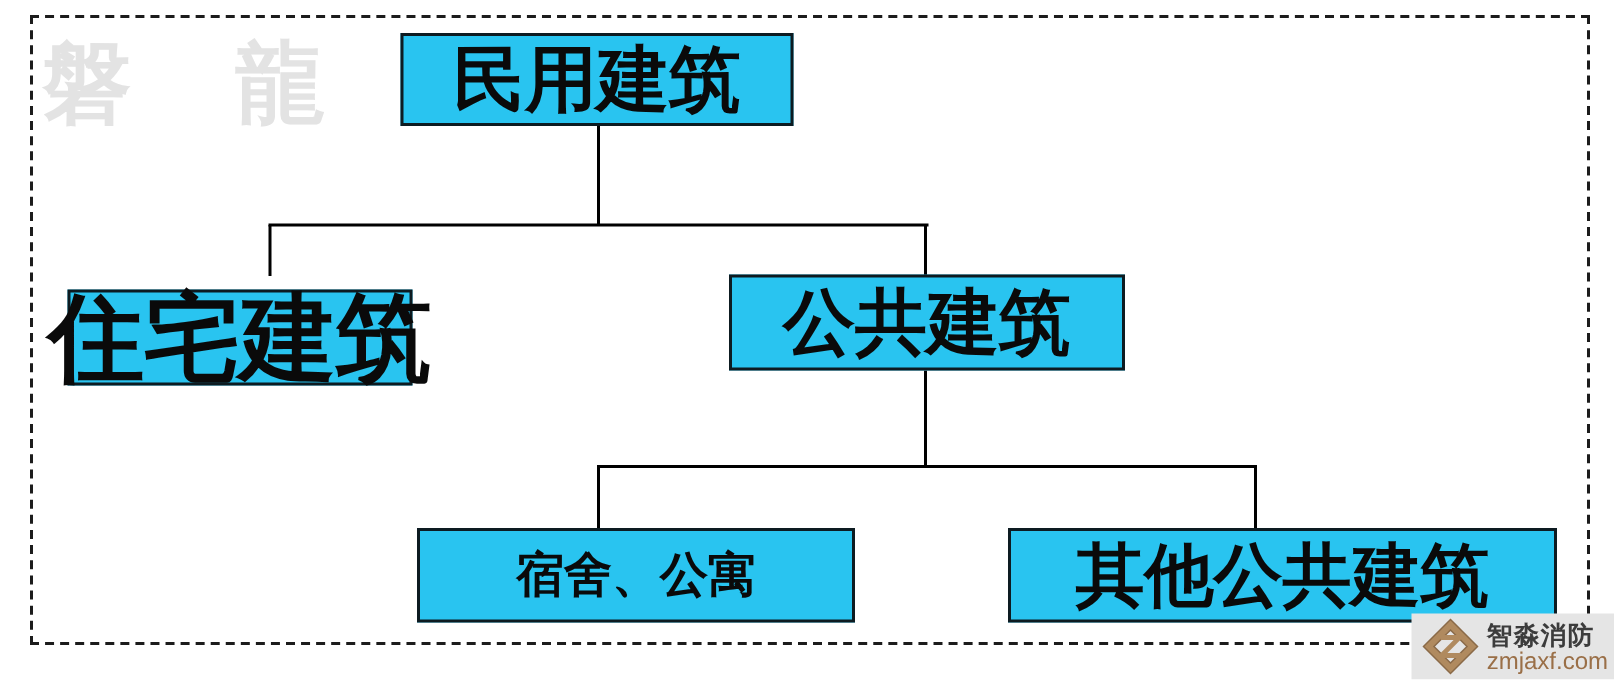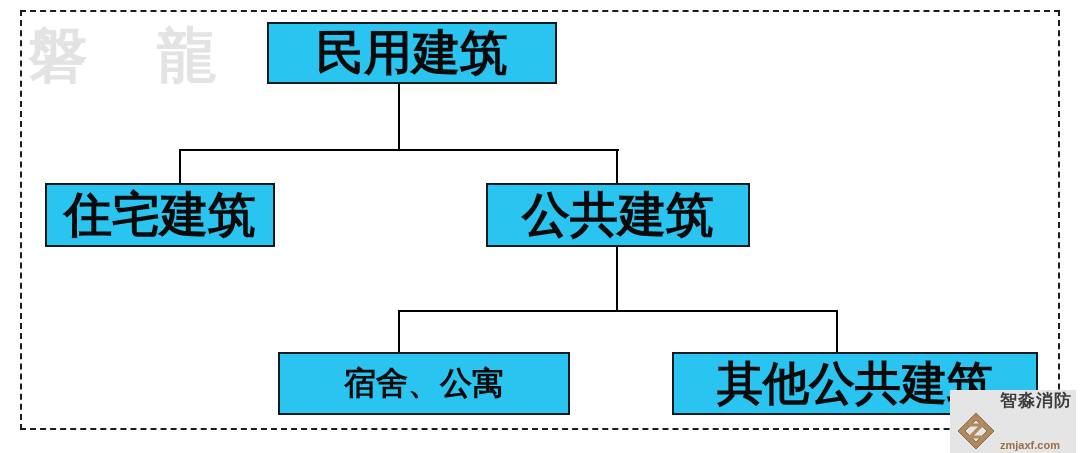--- a/index.html
+++ b/index.html
@@ -23,42 +23,42 @@
     color:var(--watermark-color);white-space:nowrap;}
 
   .diagram-title{position:absolute;top:26px;right:26px;
     font-size:31px;font-weight:500;letter-spacing:1px;
     color:var(--title-color);white-space:nowrap;}
 
   .node{position:absolute;background:var(--node-fill);
     border:2px solid var(--node-border);
     display:flex;align-items:center;justify-content:center;
     font-weight:700;color:#0a0a0a;white-space:nowrap;}
-  .node-root       {left:267px;top:22px;  width:290px;height:62px;font-size:48px;}
-  .node-residential{left:45px; top:183px; width:230px;height:64px;font-size:48px;}
+  .node-root       {left:267px;top:22px;  width:262px;height:62px;font-size:48px;}
+  .node-residential{left:45px; top:193px; width:230px;height:64px;font-size:64px;}
   .node-public     {left:486px;top:183px; width:264px;height:64px;font-size:48px;}
   .node-dormitory  {left:278px;top:352px; width:292px;height:63px;font-size:32px;}
   .node-other      {left:672px;top:352px; width:366px;height:63px;font-size:46px;}
 
   .line{position:absolute;background:var(--line);}
   .v1{left:398px;top:84px; width:2px;  height:66px;}
   .h1{left:179px;top:149px;width:440px;height:2px;}
   .v2{left:179px;top:150px;width:2px;  height:34px;}
   .v3{left:616px;top:150px;width:2px;  height:34px;}
   .v4{left:616px;top:247px;width:2px;  height:64px;}
   .h2{left:398px;top:310px;width:440px;height:2px;}
   .v5{left:398px;top:311px;width:2px;  height:42px;}
   .v6{left:836px;top:311px;width:2px;  height:42px;}
 
   .logo{position:absolute;right:4px;bottom:0px;
     display:flex;align-items:flex-end;gap:4px;
     background:#e5e5e5;padding:2px 4px 2px 6px;}
   .logo-text{display:flex;flex-direction:column;line-height:1.1;}
   .logo-name{font-size:17px;font-weight:700;color:#3c3c3c;letter-spacing:1px;}
-  .logo-url{font-size:11px;font-weight:700;color:var(--logo-brown);margin-top:28px;}
+  .logo-url{font-size:16px;font-weight:400;color:var(--logo-brown);}
 </style>
 </head>
 <body>
 
 <div class="canvas">
 
   <div class="frame"></div>
 
   <div class="watermark">磐 龍</div>
 

